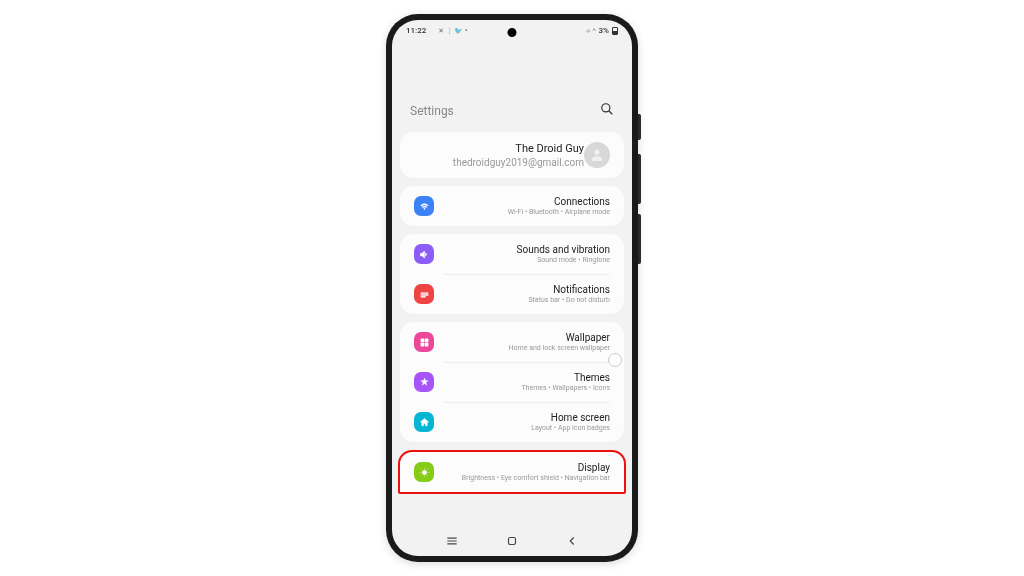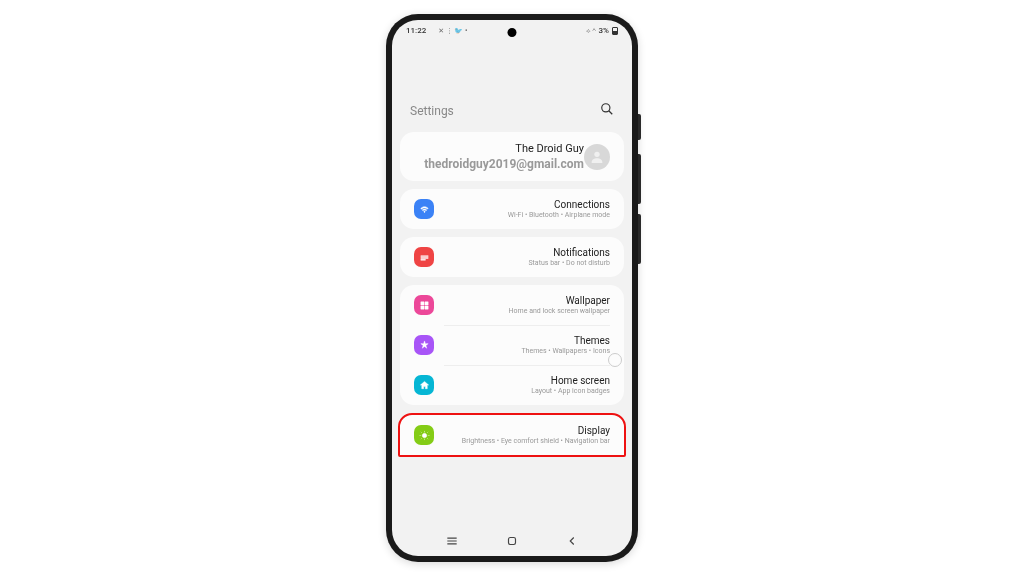--- a/index.html
+++ b/index.html
@@ -82,21 +82,21 @@
     background: #fcfcfc;
     border-radius: 14px;
     padding: 10px 14px;
     display: flex;
     align-items: center;
     justify-content: space-between;
     margin-bottom: 8px;
   }
   .account-text { flex: 1; }
   .account-name { font-size: 11px; color: #222; margin-bottom: 2px; }
-  .account-email { font-size: 12px; color: #999; font-weight: bold; }
+  .account-email { font-size: 10px; color: #999; }
   .avatar {
     width: 26px;
     height: 26px;
     background: #d8d8d8;
     border-radius: 50%;
     display: flex;
     align-items: center;
     justify-content: center;
   }
   .avatar svg { width: 16px; height: 16px; fill: #f0f0f0; }
@@ -215,20 +215,31 @@
                 <path d="M12 18.5c.83 0 1.5-.67 1.5-1.5s-.67-1.5-1.5-1.5-1.5.67-1.5 1.5.67 1.5 1.5 1.5zm-5-5.5l1.5 1.5c1-1 2.2-1.5 3.5-1.5s2.5.5 3.5 1.5l1.5-1.5c-1.4-1.4-3.2-2-5-2s-3.6.6-5 2zm-3-3l1.5 1.5C7.6 9.4 9.7 8.5 12 8.5s4.4.9 6.5 2.5L20 9.5C17.6 7.2 14.9 6 12 6S6.4 7.2 4 9.5z" fill="#fff" stroke="#fff" stroke-width="1"></path>
               </svg>
       </div>
       <div class="row-text">
         <div class="row-title">Connections</div>
         <div class="row-sub">Wi-Fi  •  Bluetooth  •  Airplane mode</div>
       </div>
           </div>
         </div>
         <div class="group">
+          <div class="row">
+      <div class="row-icon" style="background:#8b5cf6">
+        <svg viewBox="0 0 24 24">
+                <path d="M3 9v6h4l5 5V4L7 9H3zm13.5 3c0-1.8-1-3.3-2.5-4v8c1.5-.7 2.5-2.2 2.5-4z" fill="#fff" stroke="#fff" stroke-width="1"></path>
+              </svg>
+      </div>
+      <div class="row-text">
+        <div class="row-title">Sounds and vibration</div>
+        <div class="row-sub">Sound mode  •  Ringtone</div>
+      </div>
+          </div>
           <div class="row">
       <div class="row-icon" style="background:#ef4444">
         <svg viewBox="0 0 24 24">
                 <path d="M4 8h16v2H4zm0 4h16v2H4zm0 4h10v2H4z" fill="#fff" stroke="#fff" stroke-width="1"></path>
               </svg>
       </div>
       <div class="row-text">
         <div class="row-title">Notifications</div>
         <div class="row-sub">Status bar  •  Do not disturb</div>
       </div>

